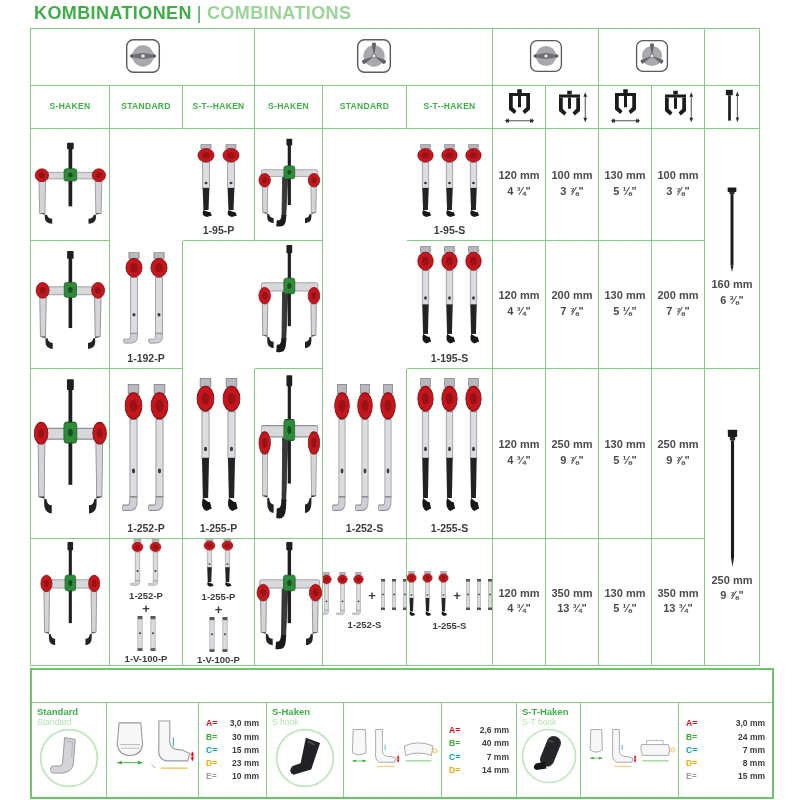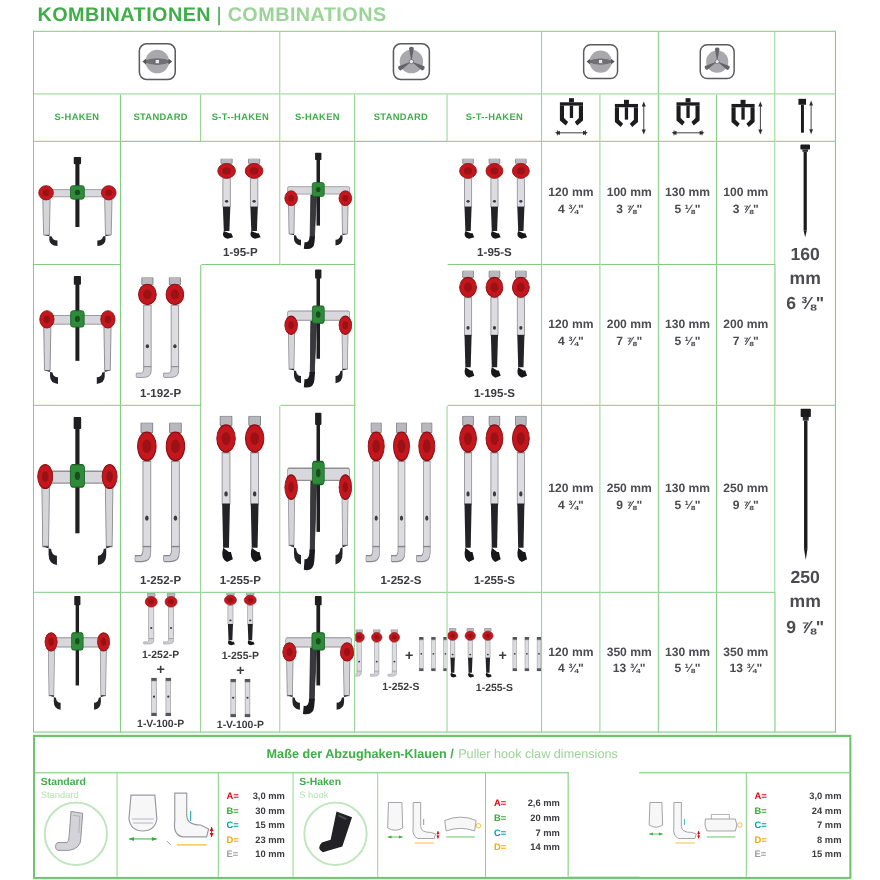--- a/index.html
+++ b/index.html
@@ -14,21 +14,21 @@
   .main-table{position:absolute;left:30px;top:28px;display:grid;
     grid-template-columns:79px 73px 72px 68px 84px 86px 53px 53px 53px 53px 55px;
     grid-template-rows:57px 43px 112px 128px 170px 127px;
     border-top:1px solid #82cd82;border-left:1px solid #82cd82;background:#fff;}
   .c{border-right:1px solid #82cd82;border-bottom:1px solid #82cd82;box-sizing:border-box;
      display:flex;flex-direction:column;align-items:center;justify-content:flex-end;
      background:#fff;overflow:hidden;padding:2px 1px 4px;}
   .ic{justify-content:center;}
   .lbl{justify-content:center;font-size:8.5px;font-weight:bold;color:#3fae49;letter-spacing:.3px;text-align:center;}
   .meas{justify-content:center;text-align:center;color:#4b4b50;font-weight:bold;font-size:11px;line-height:1.4;}
-  .spcell{justify-content:flex-start;text-align:center;color:#4b4b50;font-weight:bold;font-size:16px;line-height:1.4;gap:4px;}
+  .spcell{justify-content:center;text-align:center;color:#4b4b50;font-weight:bold;font-size:11px;line-height:1.4;gap:4px;}
   .imgs{display:flex;flex-direction:row;align-items:flex-end;gap:3px;}
   .code{font-size:10.5px;font-weight:bold;color:#3c3c40;margin-top:2px;white-space:nowrap;}
   .code.sm{font-size:9.5px;margin-top:1px;}
   .plus{font-size:13px;font-weight:bold;color:#3c3c40;line-height:1;margin:1px 0;}
   .hgroup{display:flex;flex-direction:row;align-items:center;gap:3px;}
 
   
   .footer-table{position:absolute;left:30px;top:668px;display:grid;
     grid-template-columns:75px 92px 68px 77px 98px 75px 64px 98px 93px;
     grid-template-rows:32px 95px;
@@ -653,24 +653,20 @@
       <div>5 ⅛"</div>
     </div>
   <div class="c meas" style="grid-area:6/10/7/11">
       <div>350 mm</div>
       <div>13 ¾"</div>
     </div>
 
 </div>
 
 <div class="footer-table">
-  <div class="fc ft-title last" style="grid-area:1/1/2/10">
-    <span class="ft-de">Maße der Abzughaken-Klauen /</span>
-    <span class="ft-en">Puller hook claw dimensions</span>
-  </div>
 
   <div class="fc fg" style="grid-area:2/1/3/2">
     <div class="fg-de">Standard</div>
     <div class="fg-en">Standard</div>
     <svg width="62" height="62">
         <use href="#sym-claw-photo-std"></use>
       </svg>
   </div>
   <div class="fc fd" style="grid-area:2/2/3/3">
     <svg width="86" height="66">
@@ -712,32 +708,39 @@
         <use href="#sym-diag-s"></use>
       </svg>
   </div>
   <div class="fc fdim" style="grid-area:2/6/3/7">
     <div class="dr">
         <span class="dA">A=</span>
         <span class="dv">2,6 mm</span>
       </div>
     <div class="dr">
         <span class="dB">B=</span>
-        <span class="dv">20 mm</span>
+        <span class="dv">40 mm</span>
       </div>
     <div class="dr">
         <span class="dC">C=</span>
         <span class="dv">7 mm</span>
       </div>
     <div class="dr">
         <span class="dD">D=</span>
         <span class="dv">14 mm</span>
       </div>
   </div>
 
+  <div class="fc fg" style="grid-area:2/7/3/8">
+    <div class="fg-de">S-T-Haken</div>
+    <div class="fg-en">S-T hook</div>
+    <svg width="58" height="58">
+        <use href="#sym-claw-photo-st"></use>
+      </svg>
+  </div>
   <div class="fc fd" style="grid-area:2/8/3/9">
     <svg width="92" height="62">
         <use href="#sym-diag-st"></use>
       </svg>
   </div>
   <div class="fc fdim last" style="grid-area:2/9/3/10">
     <div class="dr">
         <span class="dA">A=</span>
         <span class="dv">3,0 mm</span>
       </div>

